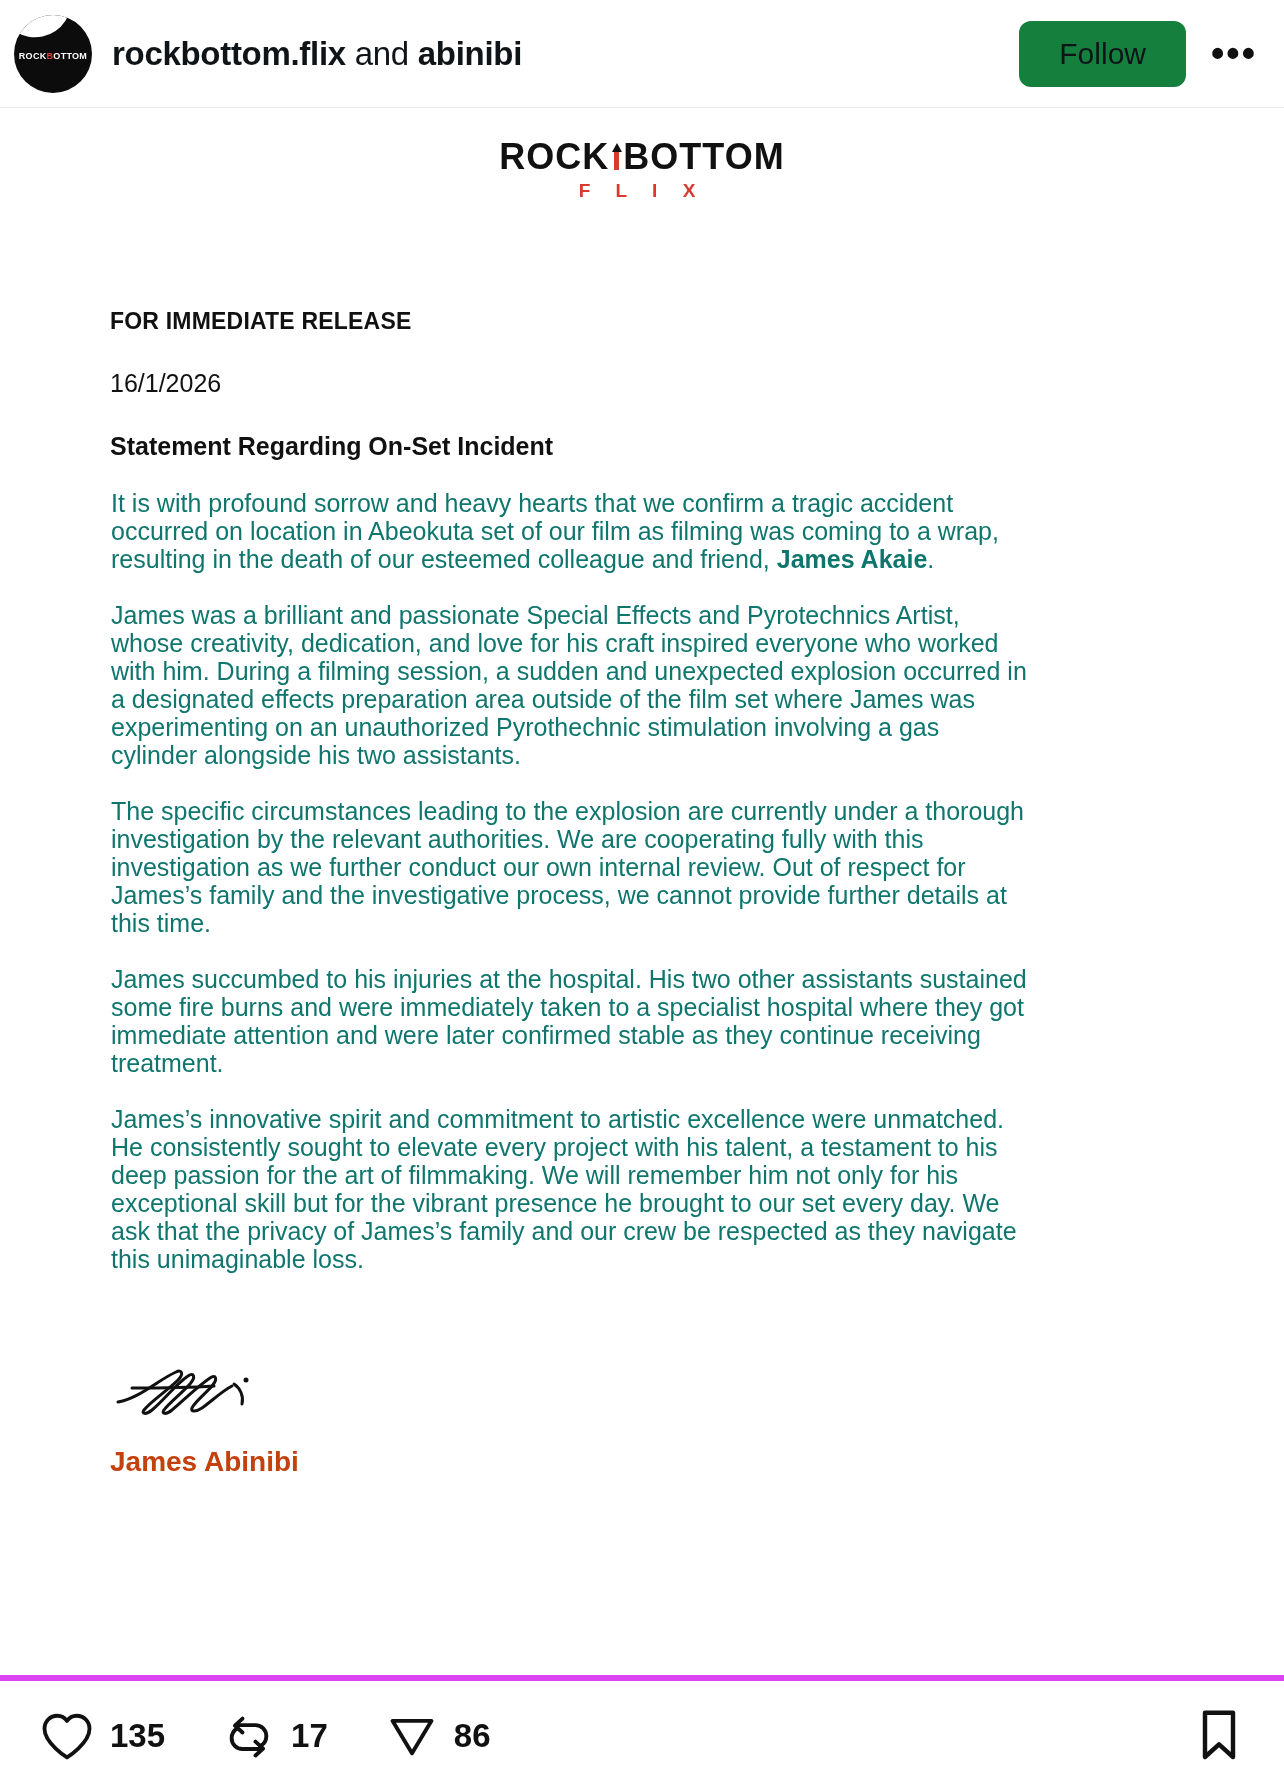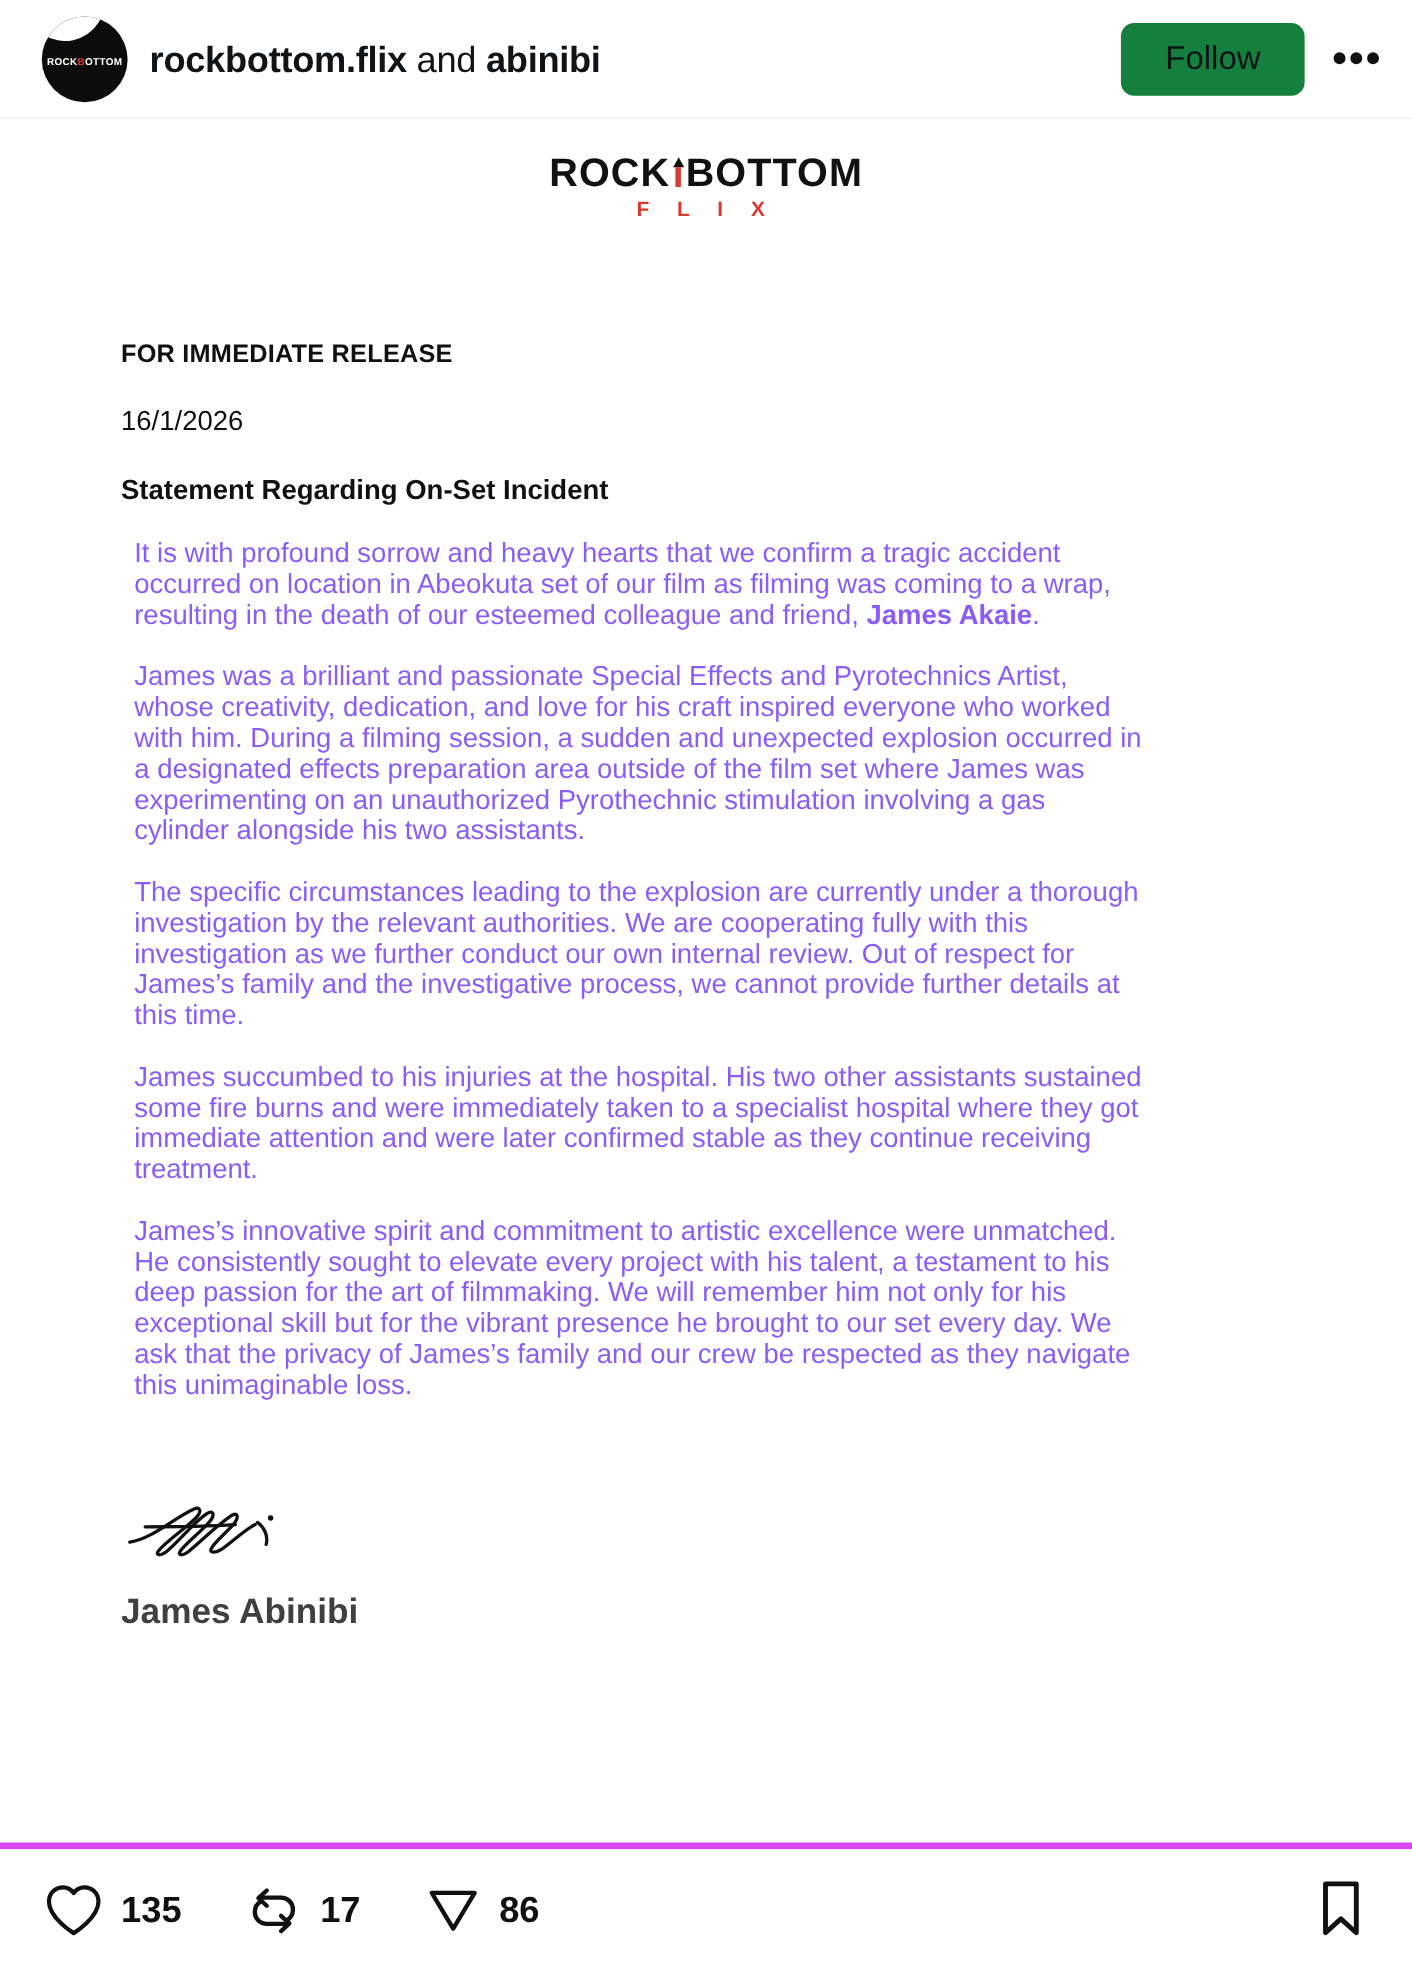--- a/index.html
+++ b/index.html
@@ -35,21 +35,20 @@
     width: 78px;
     height: 78px;
     border-radius: 50%;
     background: #0c0c0c;
     flex: 0 0 auto;
     position: relative;
     overflow: hidden;
     display: flex;
     align-items: center;
     justify-content: center;
-    margin-left: 24px;
   }
   .avatar .av-swoosh {
     position: absolute;
     top: -22px;
     left: -12px;
     width: 72px;
     height: 44px;
     background: #ffffff;
     border-radius: 0 0 60px 60px;
     transform: rotate(-12deg);
@@ -188,41 +187,41 @@
     font-size: 25px;
     color: #111;
   }
   .subject {
     margin-top: 34px;
     font-size: 25px;
     font-weight: 700;
     color: #111;
   }
   p.para {
-    margin: 28px 0 0 12px;
+    margin: 28px 0 0 1px;
     font-size: 25px;
     line-height: 1.12;
-    color: #8b5cf6;
+    color: #0f766e;
     max-width: 920px;
   }
   p.para b { font-weight: 700; }
 
   .sig-block {
     margin-top: 85px;
   }
   .signature {
     height: 70px;
     width: 240px;
     position: relative;
   }
   .sig-name {
     margin-top: 18px;
-    font-size: 32px;
-    font-weight: 700;
-    color: #404040;
+    font-size: 28px;
+    font-weight: 700;
+    color: #c2410c;
   }
   .sig-role {
     margin-top: 26px;
     font-size: 24px;
     color: #111;
   }
 
   
   .footer {
     position: absolute;

